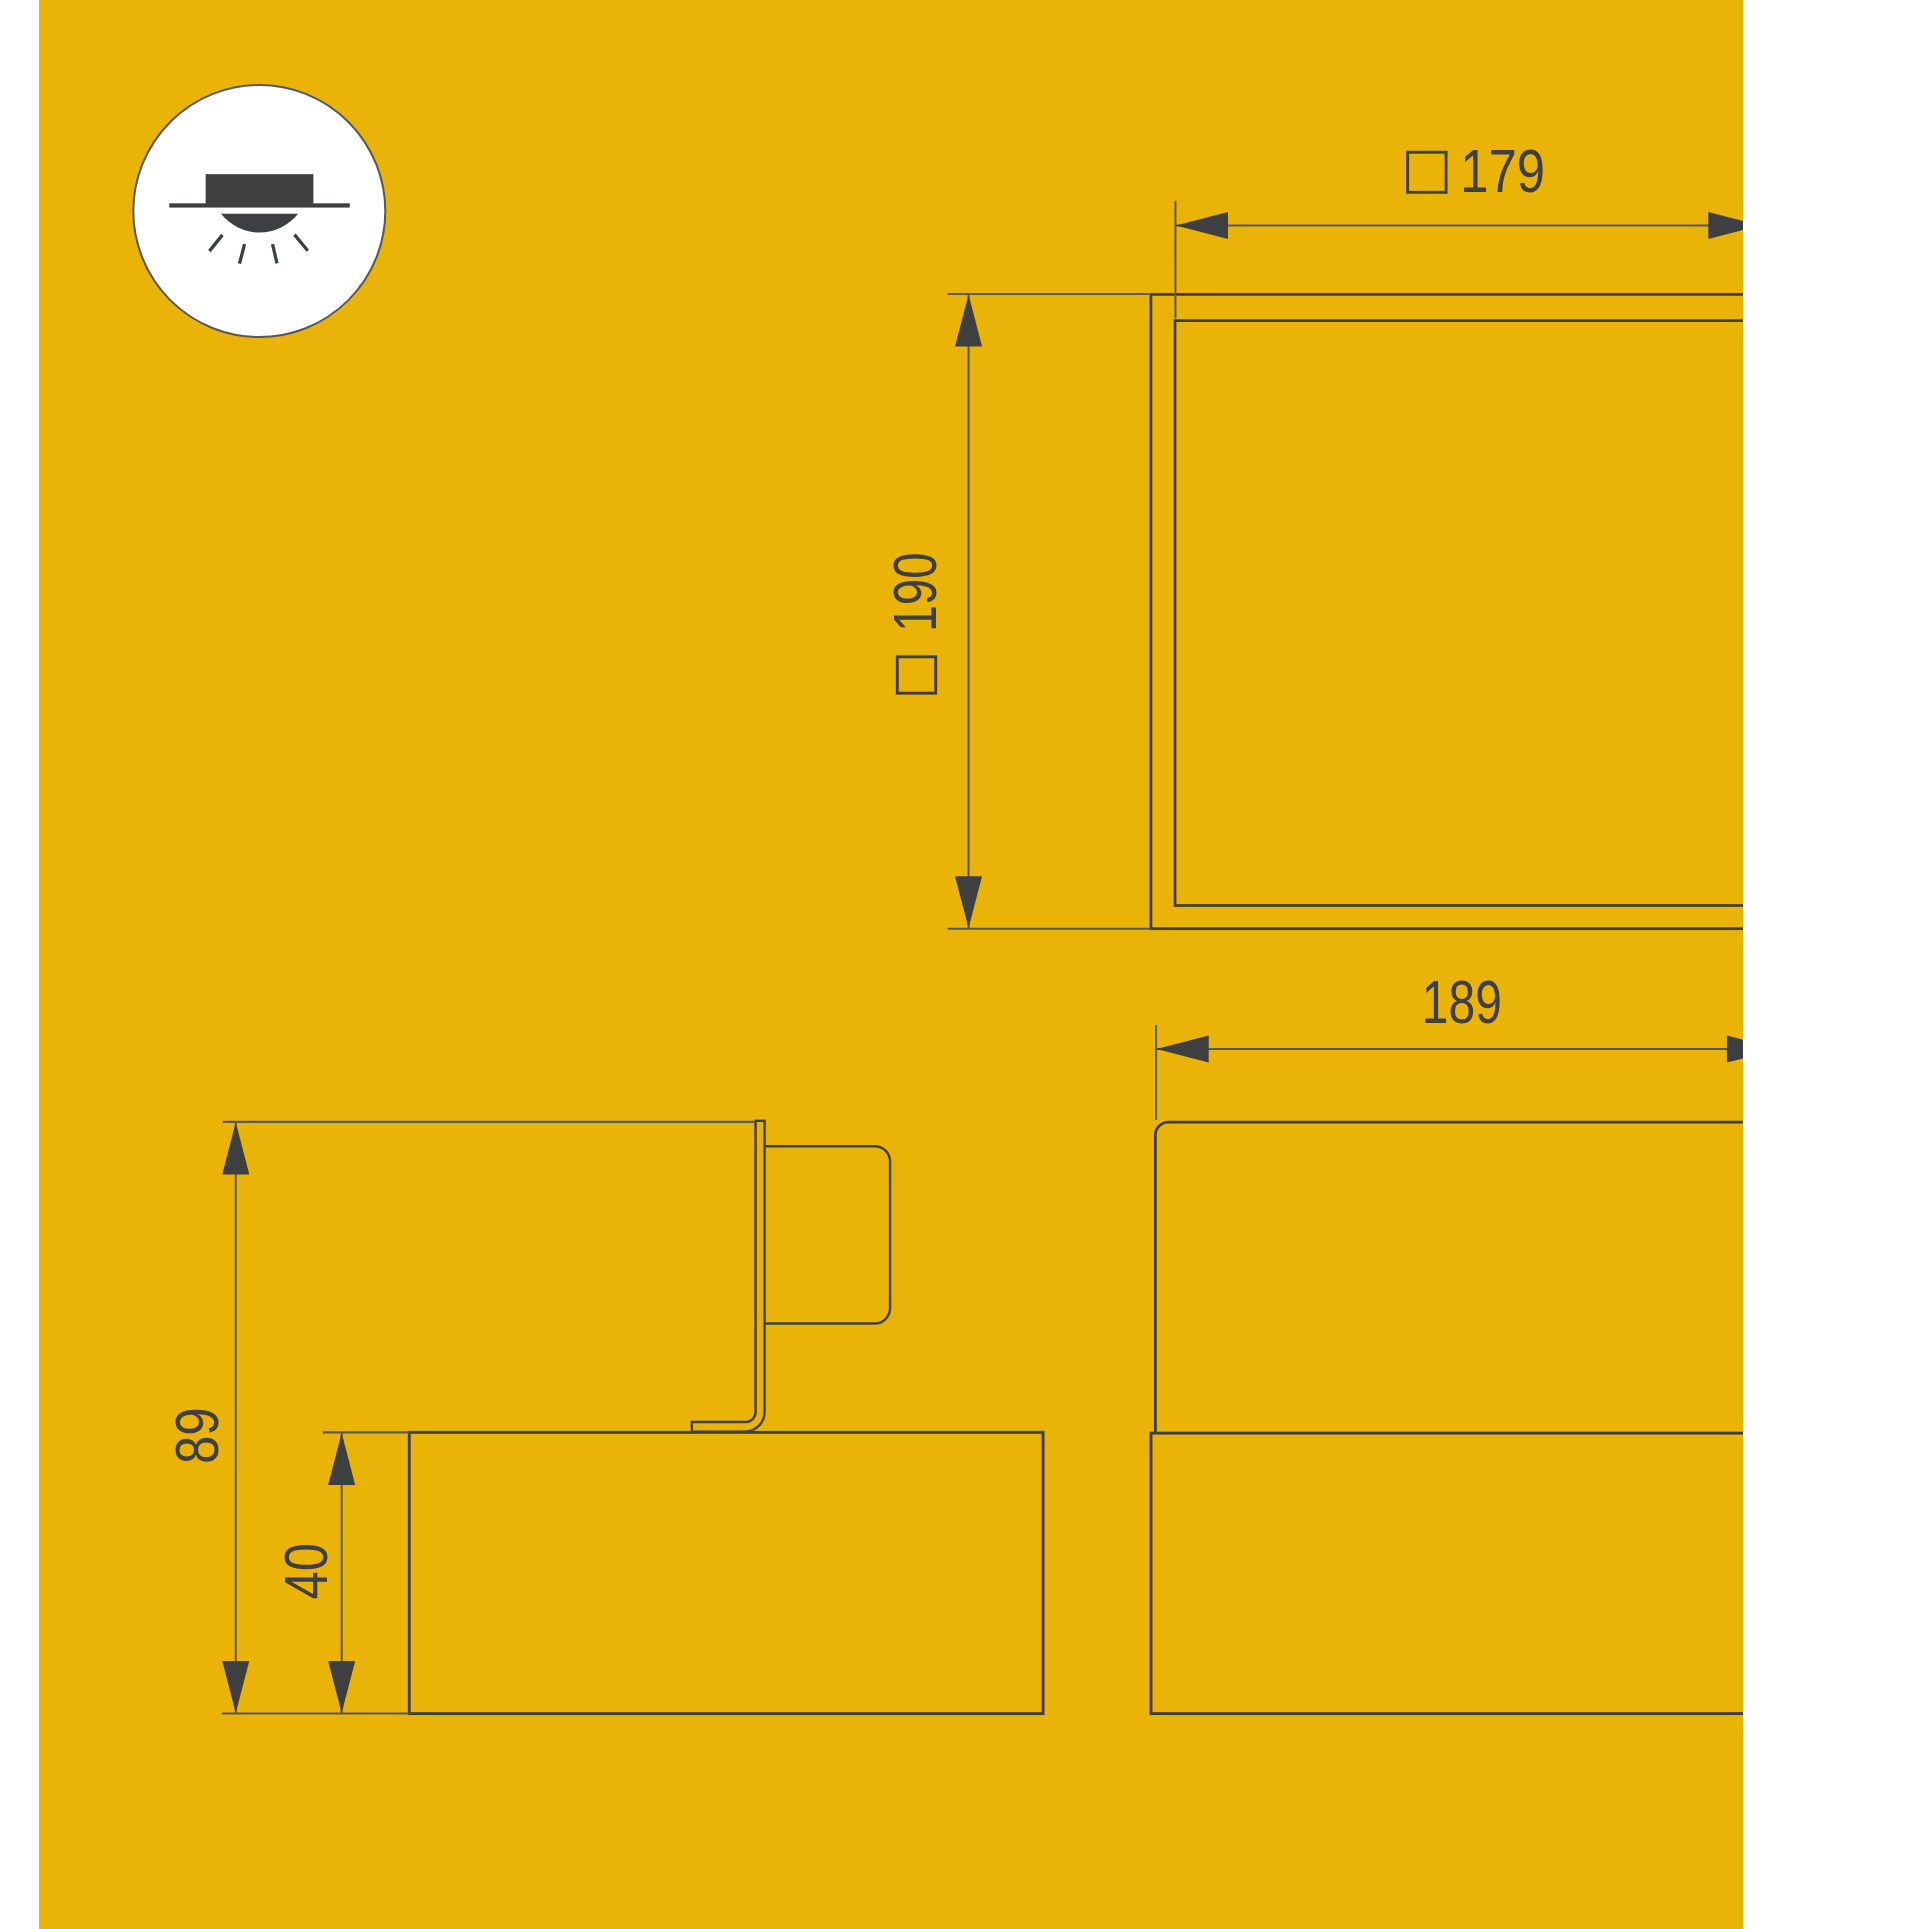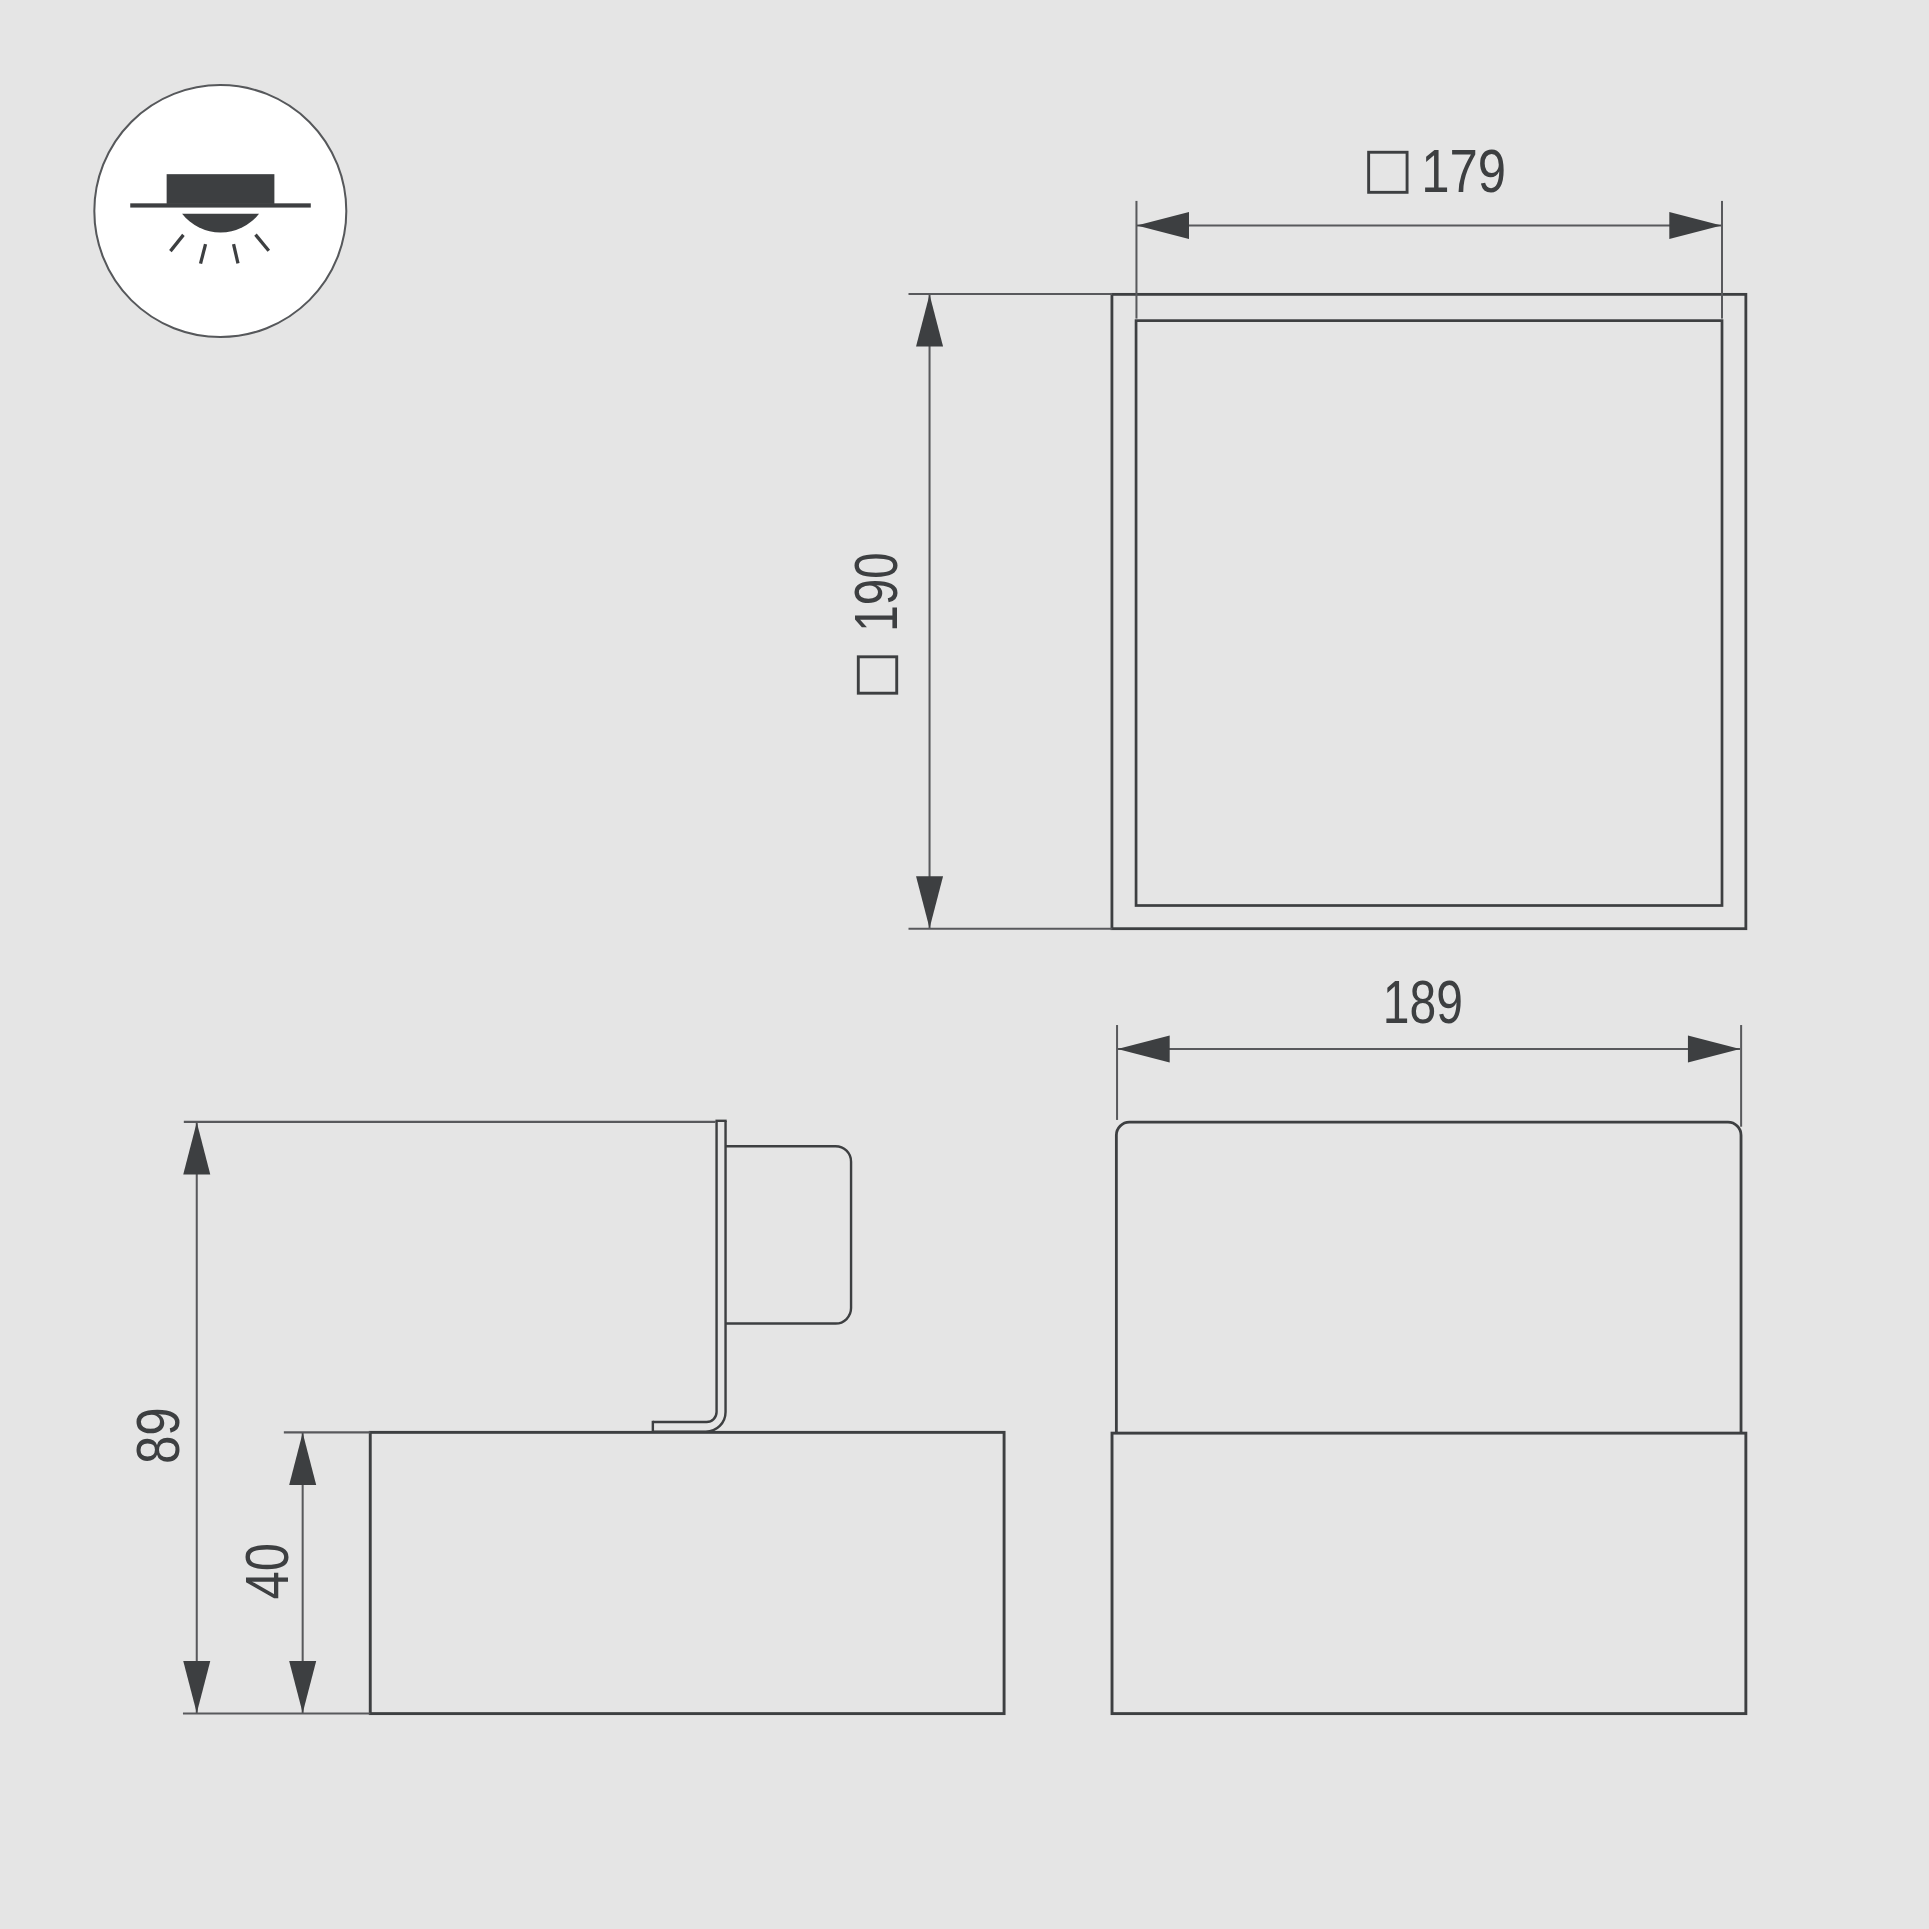--- a/index.html
+++ b/index.html
@@ -1,16 +1,16 @@
 <!DOCTYPE html>
 <html><head>
 <meta charset="utf-8">
 <style>
   html,body{margin:0;padding:0;background:#ffffff;}
-  .page{position:relative;width:1929px;height:1929px;background:#e5e5e5;overflow:hidden;}
+  .page{position:relative;width:1704px;height:1929px;background:#eab308;overflow:hidden;margin-left:39px;}
   svg{position:absolute;left:0;top:0;}
   text{font-family:"Liberation Sans",sans-serif;fill:#3d3f41;}
 </style>
 </head>
 <body>
 <div class="page">
 <svg width="1929" height="1929" viewBox="0 0 1998 1998">
 
   <circle cx="228.2" cy="218.6" r="130.5" fill="#ffffff" stroke="#56585b" stroke-width="2.1"></circle>
 

